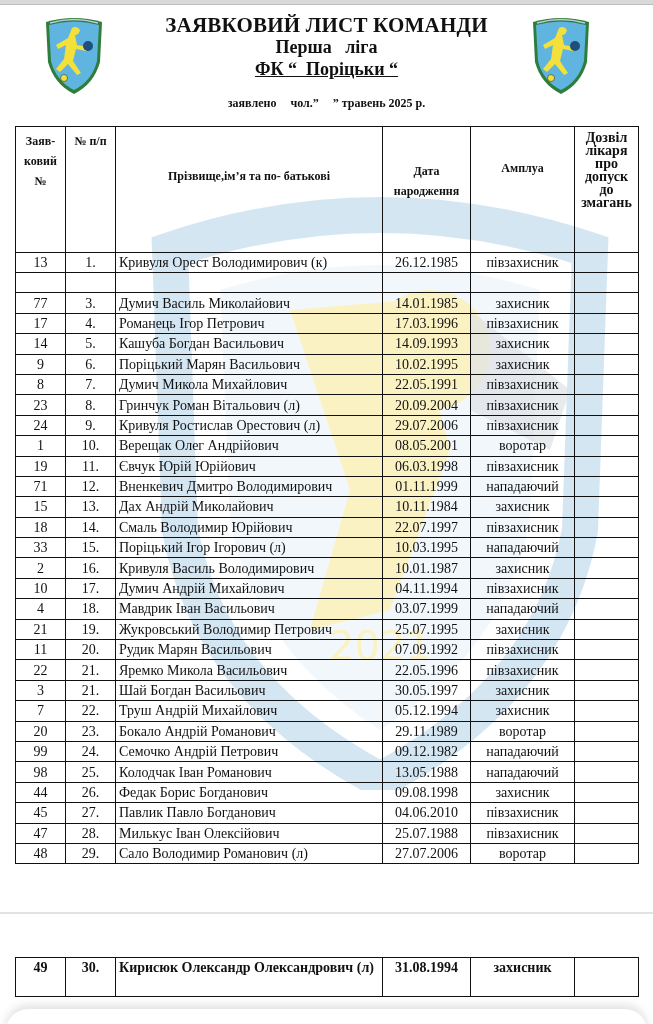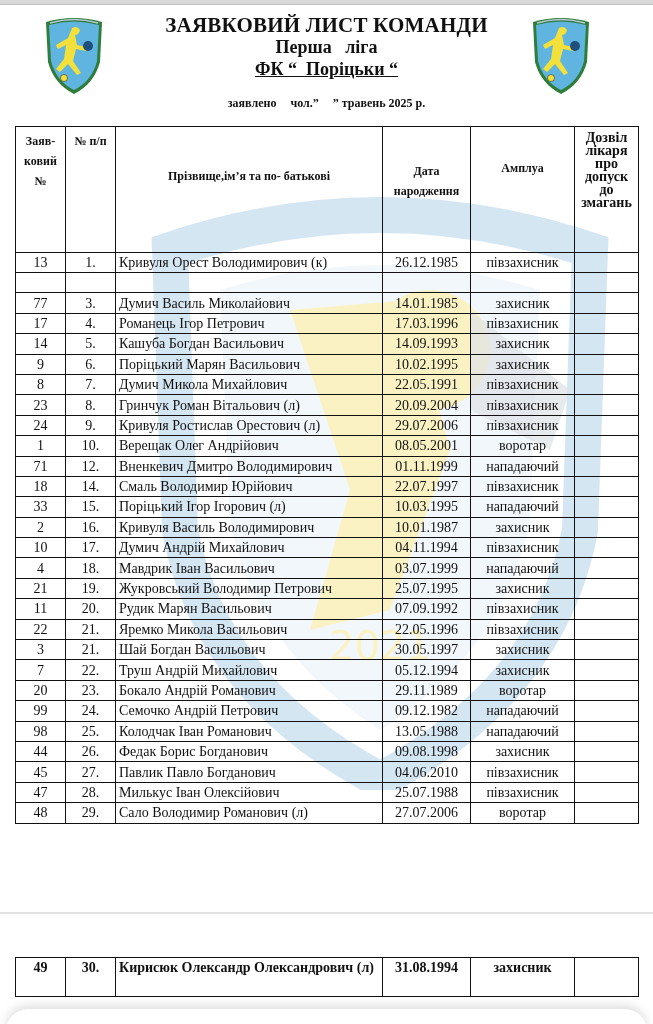--- a/index.html
+++ b/index.html
@@ -214,25 +214,41 @@
         </tr>
         <tr>
           <td class="c">1</td>
           <td class="c">10.</td>
           <td class="l">Верещак Олег Андрійович</td>
           <td class="c">08.05.2001</td>
           <td class="c">воротар</td>
           <td class="c"></td>
         </tr>
         <tr>
+          <td class="c">19</td>
+          <td class="c">11.</td>
+          <td class="l">Євчук Юрій Юрійович</td>
+          <td class="c">06.03.1998</td>
+          <td class="c">півзахисник</td>
+          <td class="c"></td>
+        </tr>
+        <tr>
           <td class="c">71</td>
           <td class="c">12.</td>
           <td class="l">Вненкевич Дмитро Володимирович</td>
           <td class="c">01.11.1999</td>
           <td class="c">нападаючий</td>
+          <td class="c"></td>
+        </tr>
+        <tr>
+          <td class="c">15</td>
+          <td class="c">13.</td>
+          <td class="l">Дах Андрій Миколайович</td>
+          <td class="c">10.11.1984</td>
+          <td class="c">захисник</td>
           <td class="c"></td>
         </tr>
         <tr>
           <td class="c">18</td>
           <td class="c">14.</td>
           <td class="l">Смаль Володимир Юрійович</td>
           <td class="c">22.07.1997</td>
           <td class="c">півзахисник</td>
           <td class="c"></td>
         </tr>

